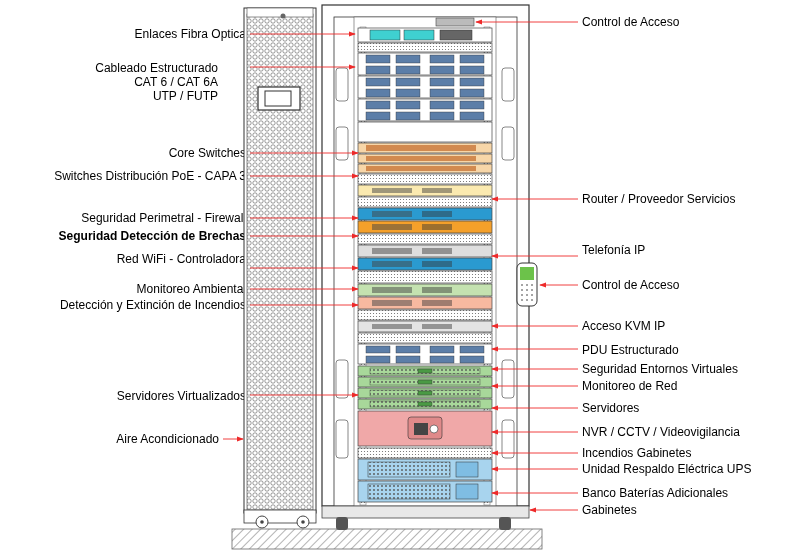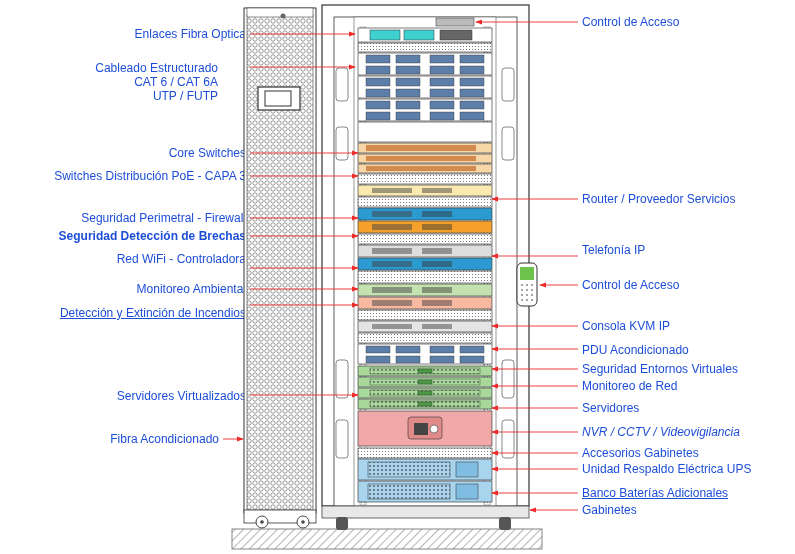--- a/index.html
+++ b/index.html
@@ -1,53 +1,53 @@
 <!DOCTYPE html>
 <html><head>
 <meta charset="utf-8">
 <style>
   html, body { margin:0; padding:0; background:#ffffff; }
   body { width:795px; height:554px; position:relative; overflow:hidden; font-family:"Liberation Sans", sans-serif; }
-  .lbl { position:absolute; color:#1d4ed8; font-size:12px; line-height:14px; white-space:nowrap; }
+  .lbl { position:absolute; color:#000000; font-size:12px; line-height:14px; white-space:nowrap; }
   .lbl.l { text-align:right; }
   .lbl.r { text-align:left; }
   #diagram { position:absolute; left:0; top:0; }
 </style>
 </head>
 <body>
 
 <div class="lbl l" style="right:549px; top:27px;">Enlaces Fibra Optica</div>
 <div class="lbl l" style="right:577px; top:61px; text-align:right;">
   <div>Cableado Estructurado</div>
   <div>CAT 6 / CAT 6A</div>
   <div>UTP / FUTP</div>
 </div>
 <div class="lbl l" style="right:549px; top:146px;">Core Switches</div>
 <div class="lbl l" style="right:549px; top:169px;">Switches Distribución PoE - CAPA 3</div>
 <div class="lbl l" style="right:549px; top:211px;">Seguridad Perimetral - Firewall</div>
 <div class="lbl l" style="right:549px; top:229px;font-weight:bold;">Seguridad Detección de Brechas</div>
 <div class="lbl l" style="right:549px; top:252px;padding-left:44px;">Red WiFi - Controladora</div>
 <div class="lbl l" style="right:549px; top:282px;">Monitoreo Ambiental</div>
-<div class="lbl l" style="right:549px; top:306px;text-decoration:underline;">Detección y Extinción de Incendios</div>
+<div class="lbl l" style="right:549px; top:298px;">Detección y Extinción de Incendios</div>
 <div class="lbl l" style="right:549px; top:389px;">Servidores Virtualizados</div>
-<div class="lbl l" style="right:576px; top:432px;">Fibra Acondicionado</div>
+<div class="lbl l" style="right:576px; top:432px;">Aire Acondicionado</div>
 
 <div class="lbl r" style="left:582px; top:15px;">Control de Acceso</div>
 <div class="lbl r" style="left:582px; top:192px;text-align:right;">Router / Proveedor Servicios</div>
 <div class="lbl r" style="left:582px; top:243px;">Telefonía IP</div>
 <div class="lbl r" style="left:582px; top:278px;">Control de Acceso</div>
-<div class="lbl r" style="left:582px; top:319px;">Consola KVM  IP</div>
-<div class="lbl r" style="left:582px; top:343px;">PDU Acondicionado</div>
+<div class="lbl r" style="left:582px; top:319px;">Acceso KVM  IP</div>
+<div class="lbl r" style="left:582px; top:343px;">PDU Estructurado</div>
 <div class="lbl r" style="left:582px; top:362px;">Seguridad Entornos Virtuales</div>
 <div class="lbl r" style="left:582px; top:379px;">Monitoreo de Red</div>
 <div class="lbl r" style="left:582px; top:401px;">Servidores</div>
-<div class="lbl r" style="left:582px; top:425px;font-style:italic;">NVR / CCTV / Videovigilancia</div>
-<div class="lbl r" style="left:582px; top:446px;">Accesorios Gabinetes</div>
+<div class="lbl r" style="left:582px; top:425px;">NVR / CCTV / Videovigilancia</div>
+<div class="lbl r" style="left:582px; top:446px;">Incendios Gabinetes</div>
 <div class="lbl r" style="left:582px; top:462px;">Unidad Respaldo Eléctrica UPS</div>
-<div class="lbl r" style="left:582px; top:486px;text-decoration:underline;">Banco Baterías Adicionales</div>
+<div class="lbl r" style="left:582px; top:486px;">Banco Baterías Adicionales</div>
 <div class="lbl r" style="left:582px; top:503px;">Gabinetes</div>
 
 <svg id="diagram" width="795" height="554" viewBox="0 0 795 554" xmlns="http://www.w3.org/2000/svg">
   <defs>
     <pattern id="hex" width="6" height="6" patternUnits="userSpaceOnUse">
       <rect width="6" height="6" fill="#ffffff"></rect>
       <circle cx="3" cy="3" r="2.2" fill="none" stroke="#555" stroke-width="0.6"></circle>
     </pattern>
     <pattern id="dots" width="3" height="3" patternUnits="userSpaceOnUse">
       <rect width="3" height="3" fill="#fff"></rect>

